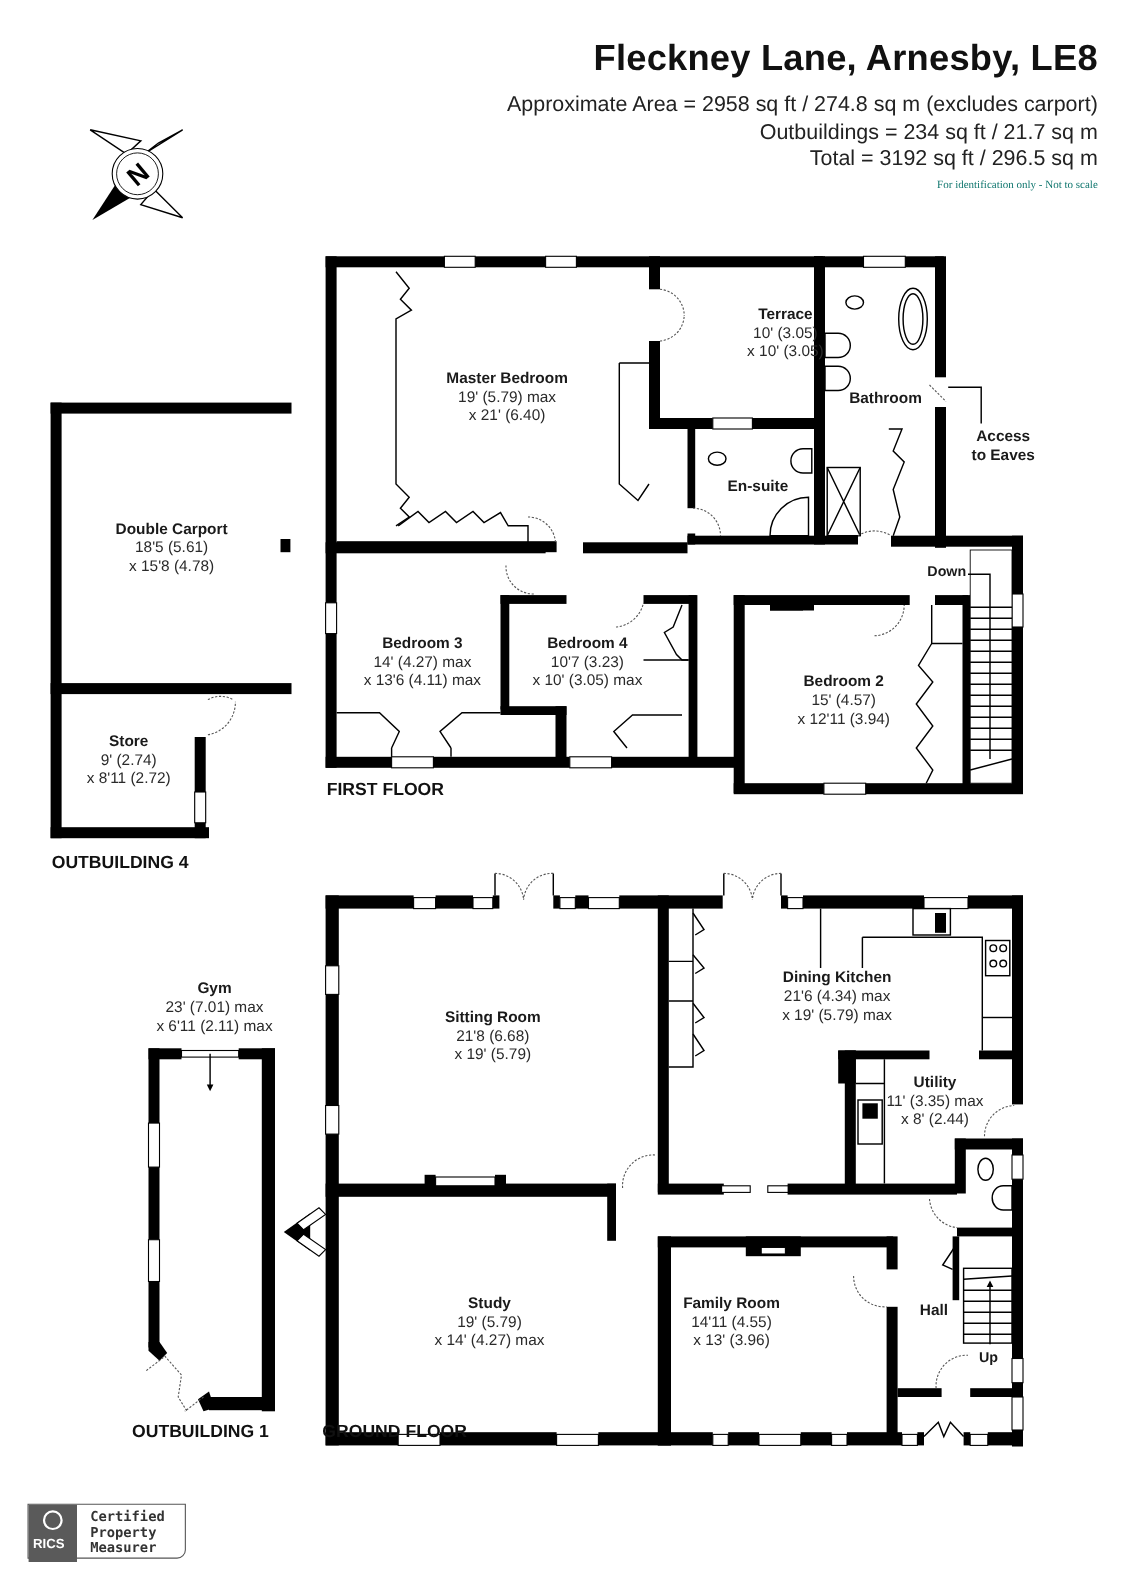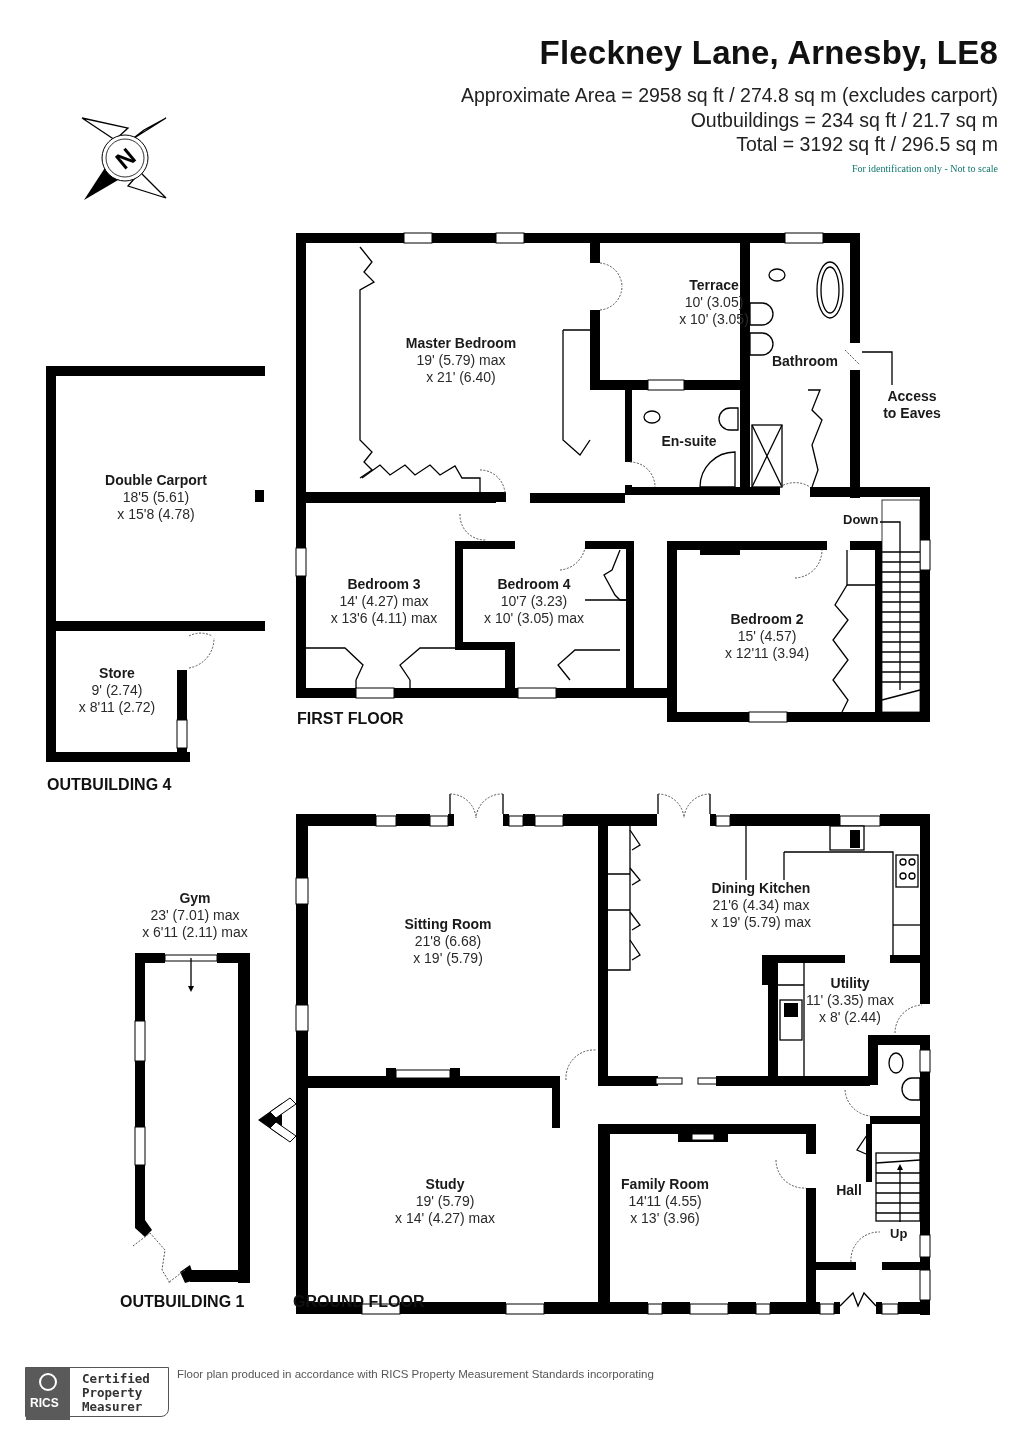--- a/index.html
+++ b/index.html
@@ -418,15 +418,14 @@
       <div class="rics-logo"></div>
       <div class="rics-text">RICS</div>
     </div>
     <div class="rics-cert">
       <div>Certified</div>
       <div>Property</div>
       <div>Measurer</div>
     </div>
   </div>
   <div class="foot-text">
-    <div>Floor plan produced in accordance with RICS Property Measurement Standards incorporating</div>
   </div>
 </div>
 
 </body></html>

